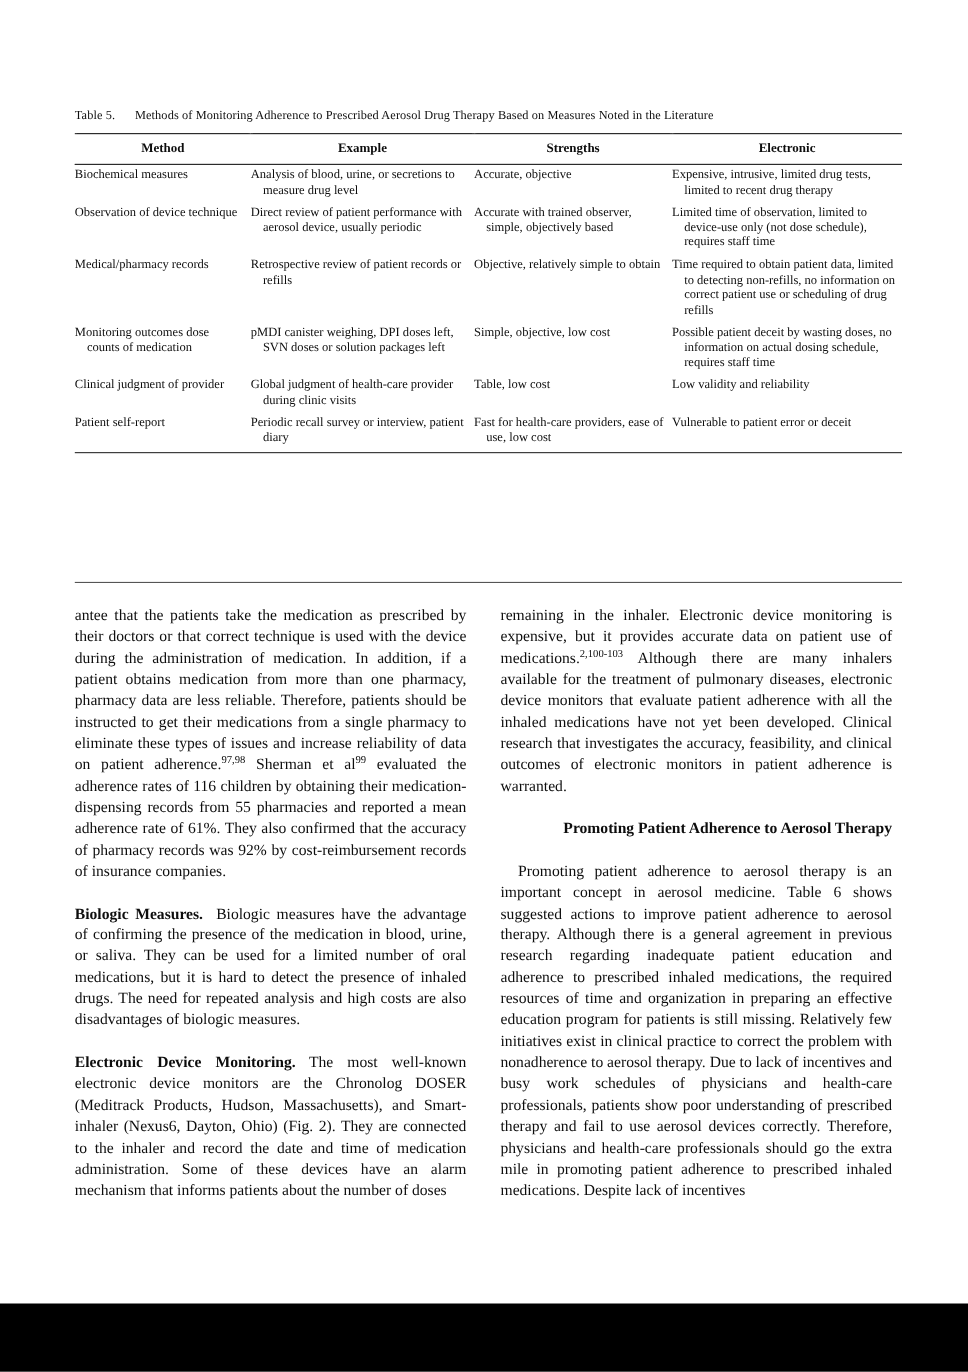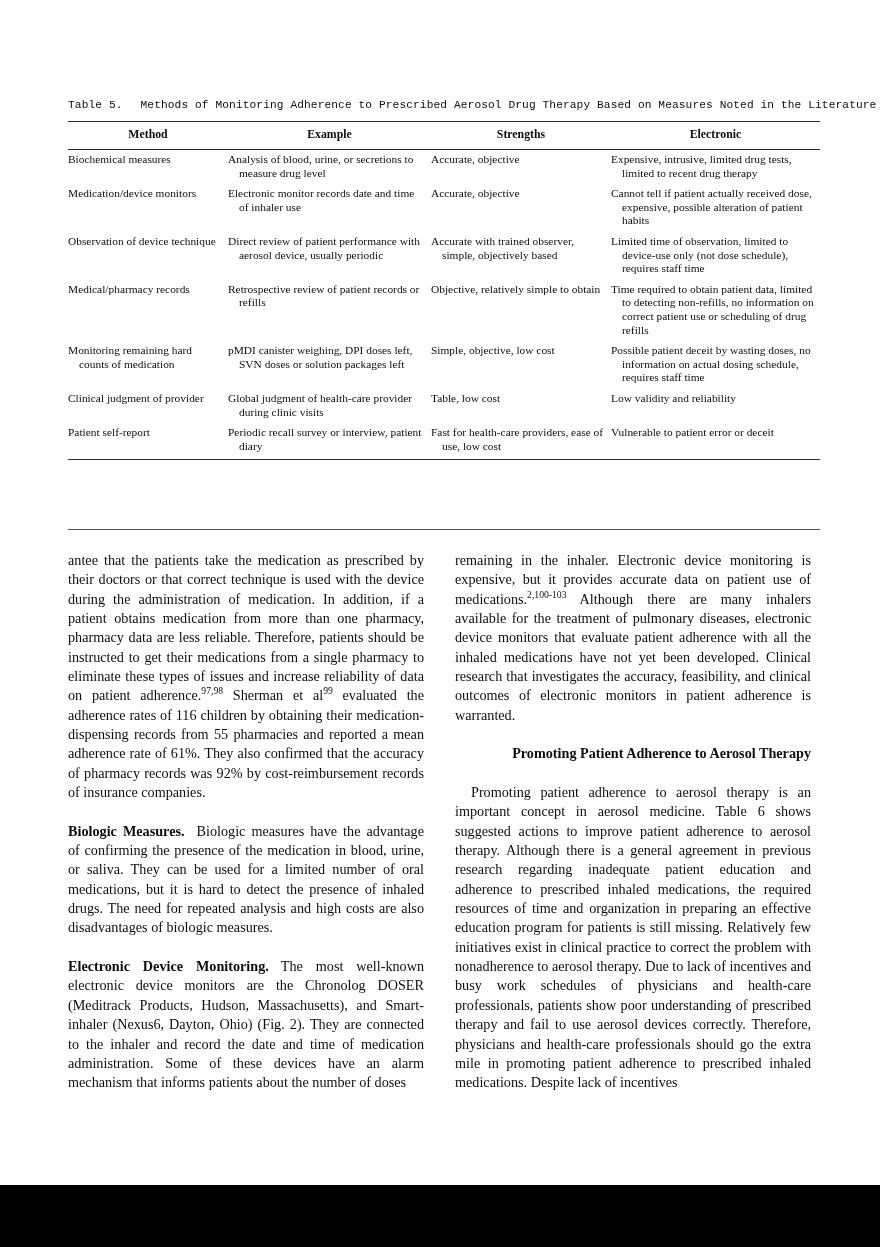--- a/index.html
+++ b/index.html
@@ -39,21 +39,20 @@
     left: 68px;
     top: 98px;
     width: 752px;
   }
   .table-caption {
     font-size: 11.2px;
     line-height: 14px;
     letter-spacing: 0.1px;
     margin-bottom: 9px;
     white-space: nowrap;
-    font-family: Liberation Mono, monospace;
   }
   .table-caption .cap-label {
     margin-right: 18px;
   }
 
   table.tbl {
     border-collapse: collapse;
     width: 752px;
     table-layout: fixed;
     font-size: 11.4px;
@@ -201,39 +200,33 @@
         </tr>
       </thead>
       <tbody>
         <tr>
           <td>Biochemical measures</td>
           <td>Analysis of blood, urine, or secretions to measure drug level</td>
           <td>Accurate, objective</td>
           <td class="c-last">Expensive, intrusive, limited drug tests, limited to recent drug therapy</td>
         </tr>
         <tr>
-          <td>Medication/device monitors</td>
-          <td>Electronic monitor records date and time of inhaler use</td>
-          <td>Accurate, objective</td>
-          <td class="c-last">Cannot tell if patient actually received dose, expensive, possible alteration of patient habits</td>
-        </tr>
-        <tr>
           <td>Observation of device technique</td>
           <td>Direct review of patient performance with aerosol device, usually periodic</td>
           <td>Accurate with trained observer, simple, objectively based</td>
           <td class="c-last">Limited time of observation, limited to device-use only (not dose schedule), requires staff time</td>
         </tr>
         <tr>
           <td>Medical/pharmacy records</td>
           <td>Retrospective review of patient records or refills</td>
           <td>Objective, relatively simple to obtain</td>
           <td class="c-last">Time required to obtain patient data, limited to detecting non-refills, no information on correct patient use or scheduling of drug refills</td>
         </tr>
         <tr>
-          <td>Monitoring remaining hard counts of medication</td>
+          <td>Monitoring outcomes dose counts of medication</td>
           <td>pMDI canister weighing, DPI doses left, SVN doses or solution packages left</td>
           <td>Simple, objective, low cost</td>
           <td class="c-last">Possible patient deceit by wasting doses, no information on actual dosing schedule, requires staff time</td>
         </tr>
         <tr>
           <td>Clinical judgment of provider</td>
           <td>Global judgment of health-care provider during clinic visits</td>
           <td>Table, low cost</td>
           <td class="c-last">Low validity and reliability</td>
         </tr>

